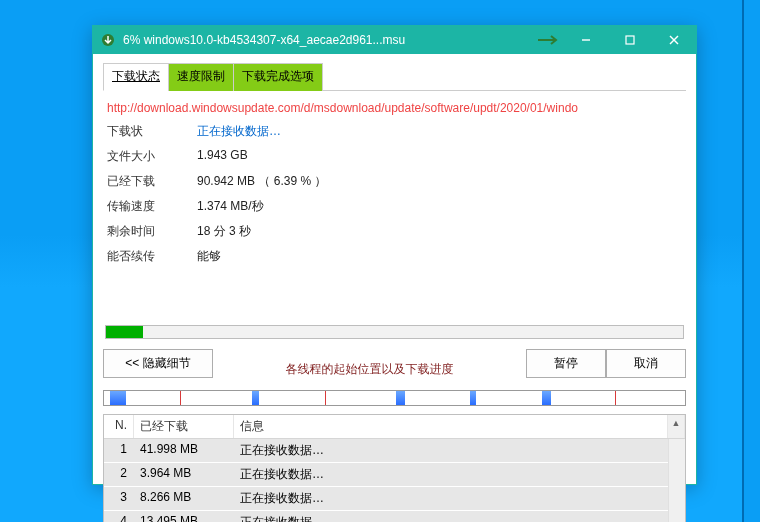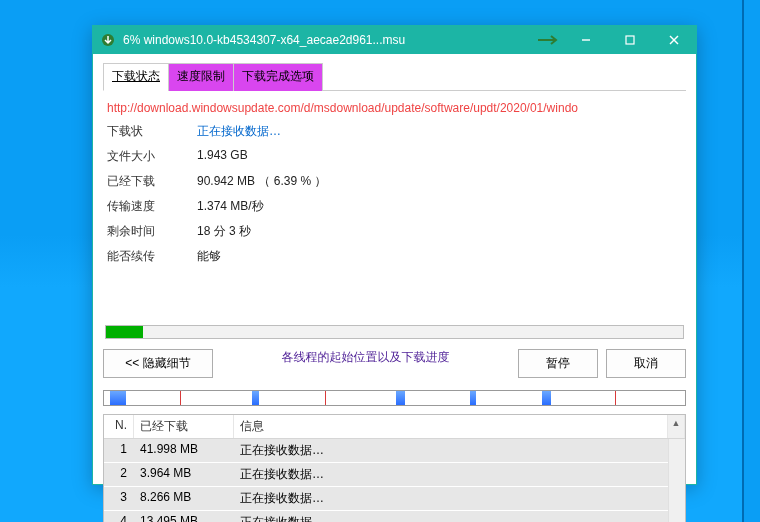--- a/index.html
+++ b/index.html
@@ -36,21 +36,21 @@
     color: #fff; font-size: 12px;
   }
   .win-btn.close { background: #e74c3c00; }
   .win-btn svg { stroke: #fff; }
 
   .inner { padding: 8px 10px 10px 10px; flex:1; display:flex; flex-direction:column; }
 
   .tabs { display: flex; font-size: 12px; border-bottom: 1px solid #ccc; }
   .tab {
     padding: 4px 8px 5px 8px; border: 1px solid #ccc; border-bottom: none;
-    background: #d946ef; margin-right: -1px; position: relative; top: 1px;
+    background: #84cc16; margin-right: -1px; position: relative; top: 1px;
   }
   .tab.active { background: #fff; border-bottom: 1px solid #fff; text-decoration: underline; }
 
   .url {
     font-size: 12px; color: #ef4444; padding: 10px 4px 8px 4px;
     white-space: nowrap; overflow: hidden;
   }
 
   .stats {
     font-size: 12px; display: grid;
@@ -63,29 +63,29 @@
   .progress-outer {
     height: 14px; border: 1px solid #bdbdbd; background: #f2f2f2;
     margin: 52px 2px 10px 2px; position: relative;
   }
   .progress-inner {
     position: absolute; left: 0; top: 0; bottom: 0;
     background: #00b000;
   }
 
   .btn-row {
-    display: flex; align-items: flex-start; gap: 8px; font-size: 12px;
+    display: flex; align-items: flex-end; font-size: 12px;
     margin-bottom: 12px;
   }
   .btn {
     border: 1px solid #adadad; background: #fdfdfd;
     padding: 5px 16px; font-size: 12px; min-width: 80px; text-align: center;
   }
   .btn.hide { min-width: 110px; }
-  .caption-mid { flex: 1; text-align: center; color: #4c1d95; }
+  .caption-mid { flex: 1; text-align: center; color: #7f1d1d; }
 
   .segbar {
     height: 16px; border: 1px solid #999; background: #fff;
     position: relative; margin-bottom: 8px;
   }
   .seg {
     position: absolute; top: 0; bottom: 0;
     background: linear-gradient(180deg,#6aa8ff 0%, #2a6dff 100%);
   }
   .tick {

